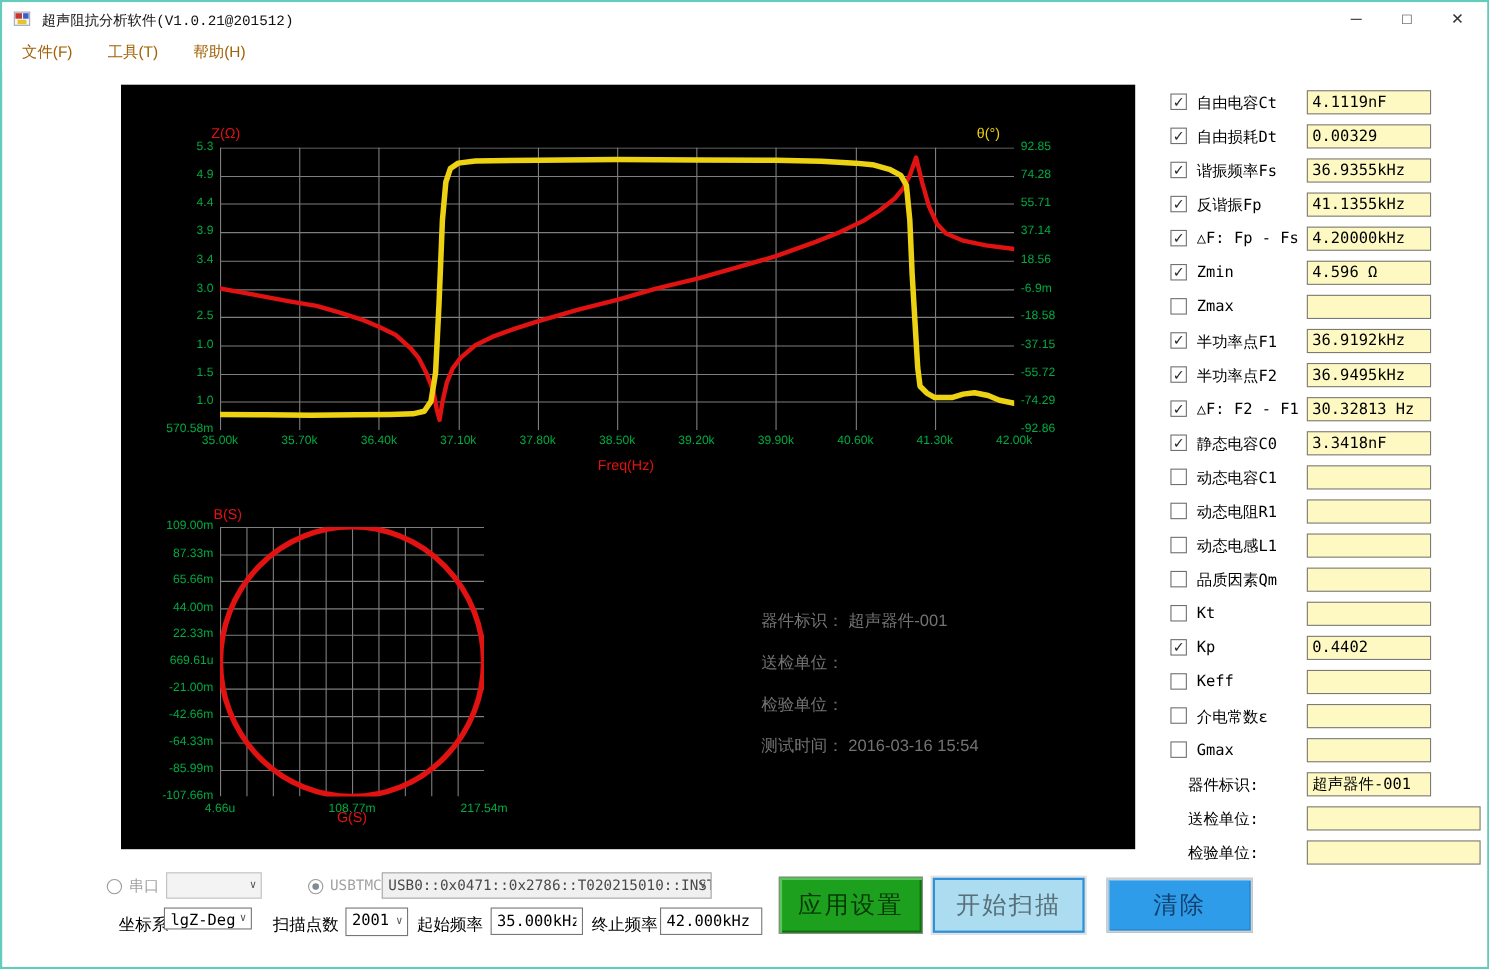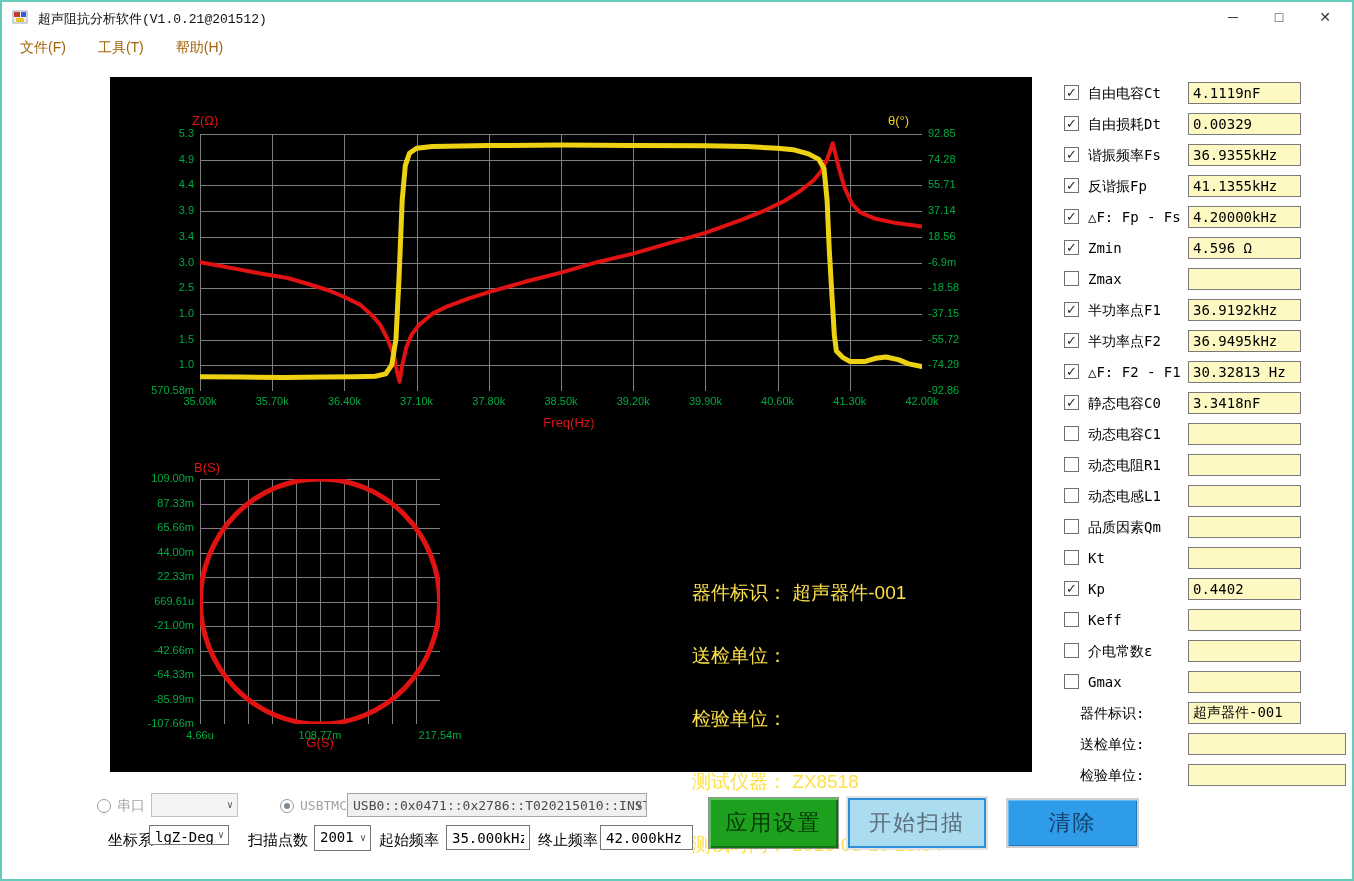--- a/index.html
+++ b/index.html
@@ -27,21 +27,21 @@
   #plot-circle { left:90px; top:402px; width:240px; height:245px; }
   .tick { position:absolute; font-size:11px; color:#00ab41; white-space:nowrap; }
   .axis-title { position:absolute; font-size:13px; white-space:nowrap; }
   .red { color:#e01212; } .yellow { color:#edd213; }
   .pos-zlabel { left:82px;  top:36px; }
   .pos-tlabel { left:778px; top:36px; }
   .pos-freq   { left:411px; top:338px; width:96px; text-align:center; }
   .pos-bs     { left:84px;  top:383px; }
   .pos-gs     { left:185px; top:658px; width:50px; text-align:center; }
   .info-block { position:absolute; left:582px; top:478px; }
-  .info-line  { font-size:19px; color:#fde047; height:38px; white-space:nowrap;margin-top:25px; }
+  .info-line  { font-size:15px; color:#737373; height:38px; white-space:nowrap; }
 
   
   .results-panel { position:absolute; left:1060px; top:80px; width:292px; }
   .rrow { position:relative; height:22px; margin-bottom:9px; }
   .cb { position:absolute; left:2px; top:3px; width:15px; height:15px; border:1px solid #707070;
         background:#fff; font-size:13px; line-height:13px; text-align:center; color:#2a2a2a; }
   .rlabel { position:absolute; left:26px; top:3px; font:14px "DejaVu Sans Mono",monospace;
             color:#000; white-space:nowrap; }
   .idrow .rlabel { left:18px; }
   .rinput { position:absolute; left:126px; top:0; width:113px; height:22px; border:1px solid #7a7a7a;
@@ -172,21 +172,20 @@
           <line y1="172.5" y2="172.5" x1="0" x2="240" stroke="#7e7e7e"></line>
           <line y1="196.5" y2="196.5" x1="0" x2="240" stroke="#7e7e7e"></line>
           <line y1="221.5" y2="221.5" x1="0" x2="240" stroke="#7e7e7e"></line>
           <line y1="245.5" y2="245.5" x1="0" x2="240" stroke="#7e7e7e"></line>
           <ellipse cx="119.99742938319814" cy="122.49999999999999" rx="119.59436108174421" ry="122.57915628173173" fill="none" stroke="#e01212" stroke-width="5"></ellipse>
         </svg></div>
     <div class="info-block">
         <div class="info-line">器件标识： 超声器件-001</div>
         <div class="info-line">送检单位：</div>
         <div class="info-line">检验单位：</div>
-        <div class="info-line">测试仪器： ZX8518</div>
         <div class="info-line">测试时间： 2016-03-16 15:54</div>
       </div>
   <span class="tick" style="left: 0px; width: 84px; text-align: right; top: 50px;">5.3</span>
       <span class="tick" style="left: 0px; width: 84px; text-align: right; top: 75.7px;">4.9</span>
       <span class="tick" style="left: 0px; width: 84px; text-align: right; top: 101.4px;">4.4</span>
       <span class="tick" style="left: 0px; width: 84px; text-align: right; top: 127.1px;">3.9</span>
       <span class="tick" style="left: 0px; width: 84px; text-align: right; top: 152.8px;">3.4</span>
       <span class="tick" style="left: 0px; width: 84px; text-align: right; top: 178.5px;">3.0</span>
       <span class="tick" style="left: 0px; width: 84px; text-align: right; top: 204.2px;">2.5</span>
       <span class="tick" style="left: 0px; width: 84px; text-align: right; top: 229.9px;">1.0</span>

